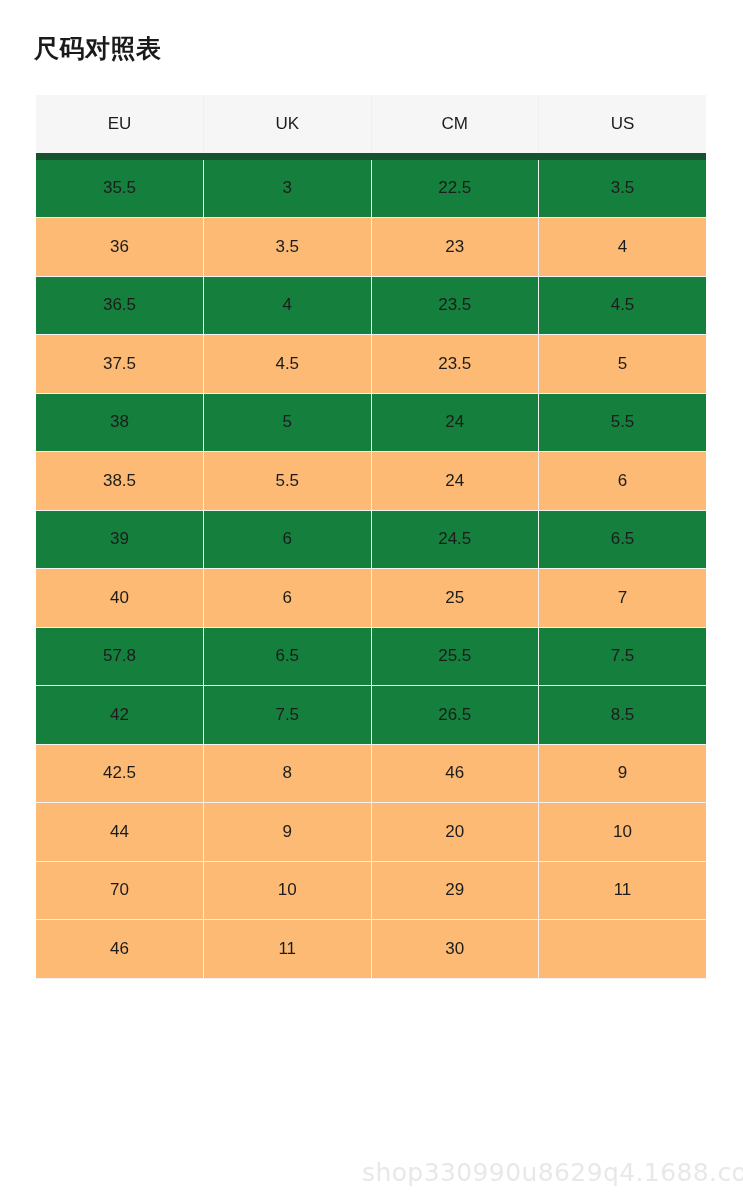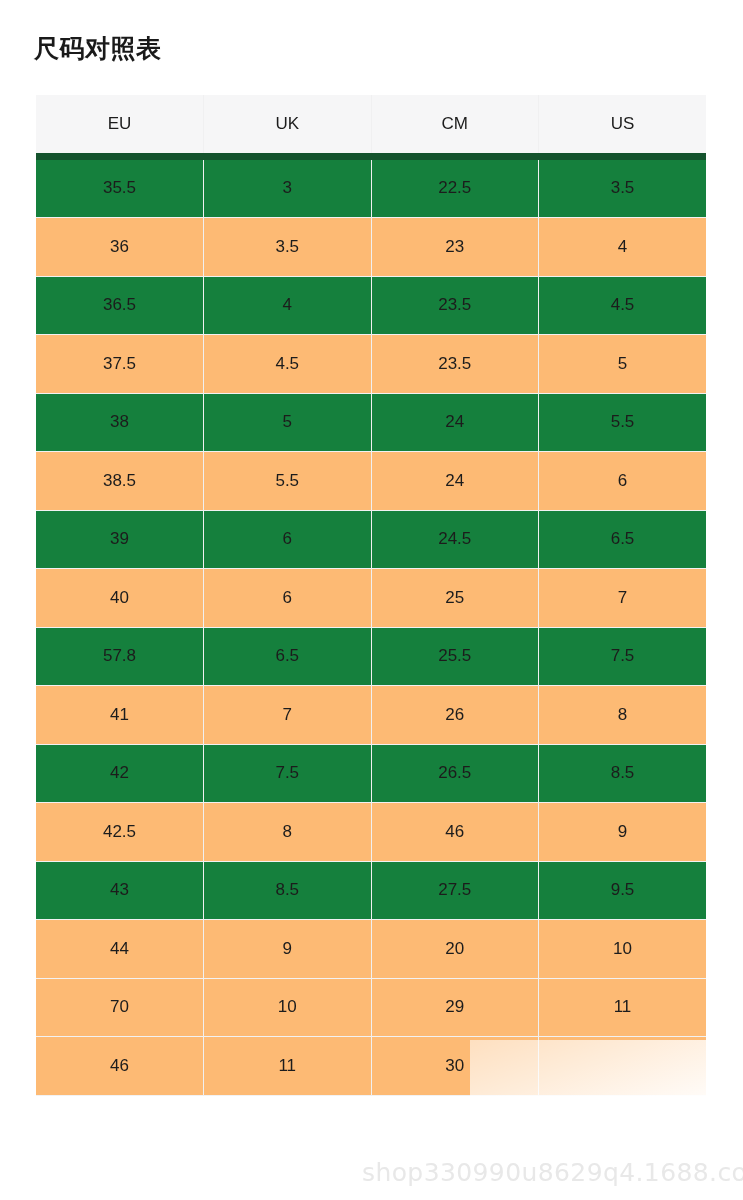--- a/index.html
+++ b/index.html
@@ -178,44 +178,32 @@
           <td>6</td>
           <td>25</td>
           <td>7</td>
         </tr>
         <tr>
           <td>57.8</td>
           <td>6.5</td>
           <td>25.5</td>
           <td>7.5</td>
         </tr>
-        <tr class="stripe">
-          <td>41</td>
-          <td>7</td>
-          <td>26</td>
-          <td>8</td>
-        </tr>
         <tr>
           <td>42</td>
           <td>7.5</td>
           <td>26.5</td>
           <td>8.5</td>
         </tr>
         <tr class="stripe">
           <td>42.5</td>
           <td>8</td>
           <td>46</td>
           <td>9</td>
         </tr>
-        <tr>
-          <td>43</td>
-          <td>8.5</td>
-          <td>27.5</td>
-          <td>9.5</td>
-        </tr>
         <tr class="stripe">
           <td>44</td>
           <td>9</td>
           <td>20</td>
           <td>10</td>
         </tr>
         <tr class="stripe">
           <td>70</td>
           <td>10</td>
           <td>29</td>

